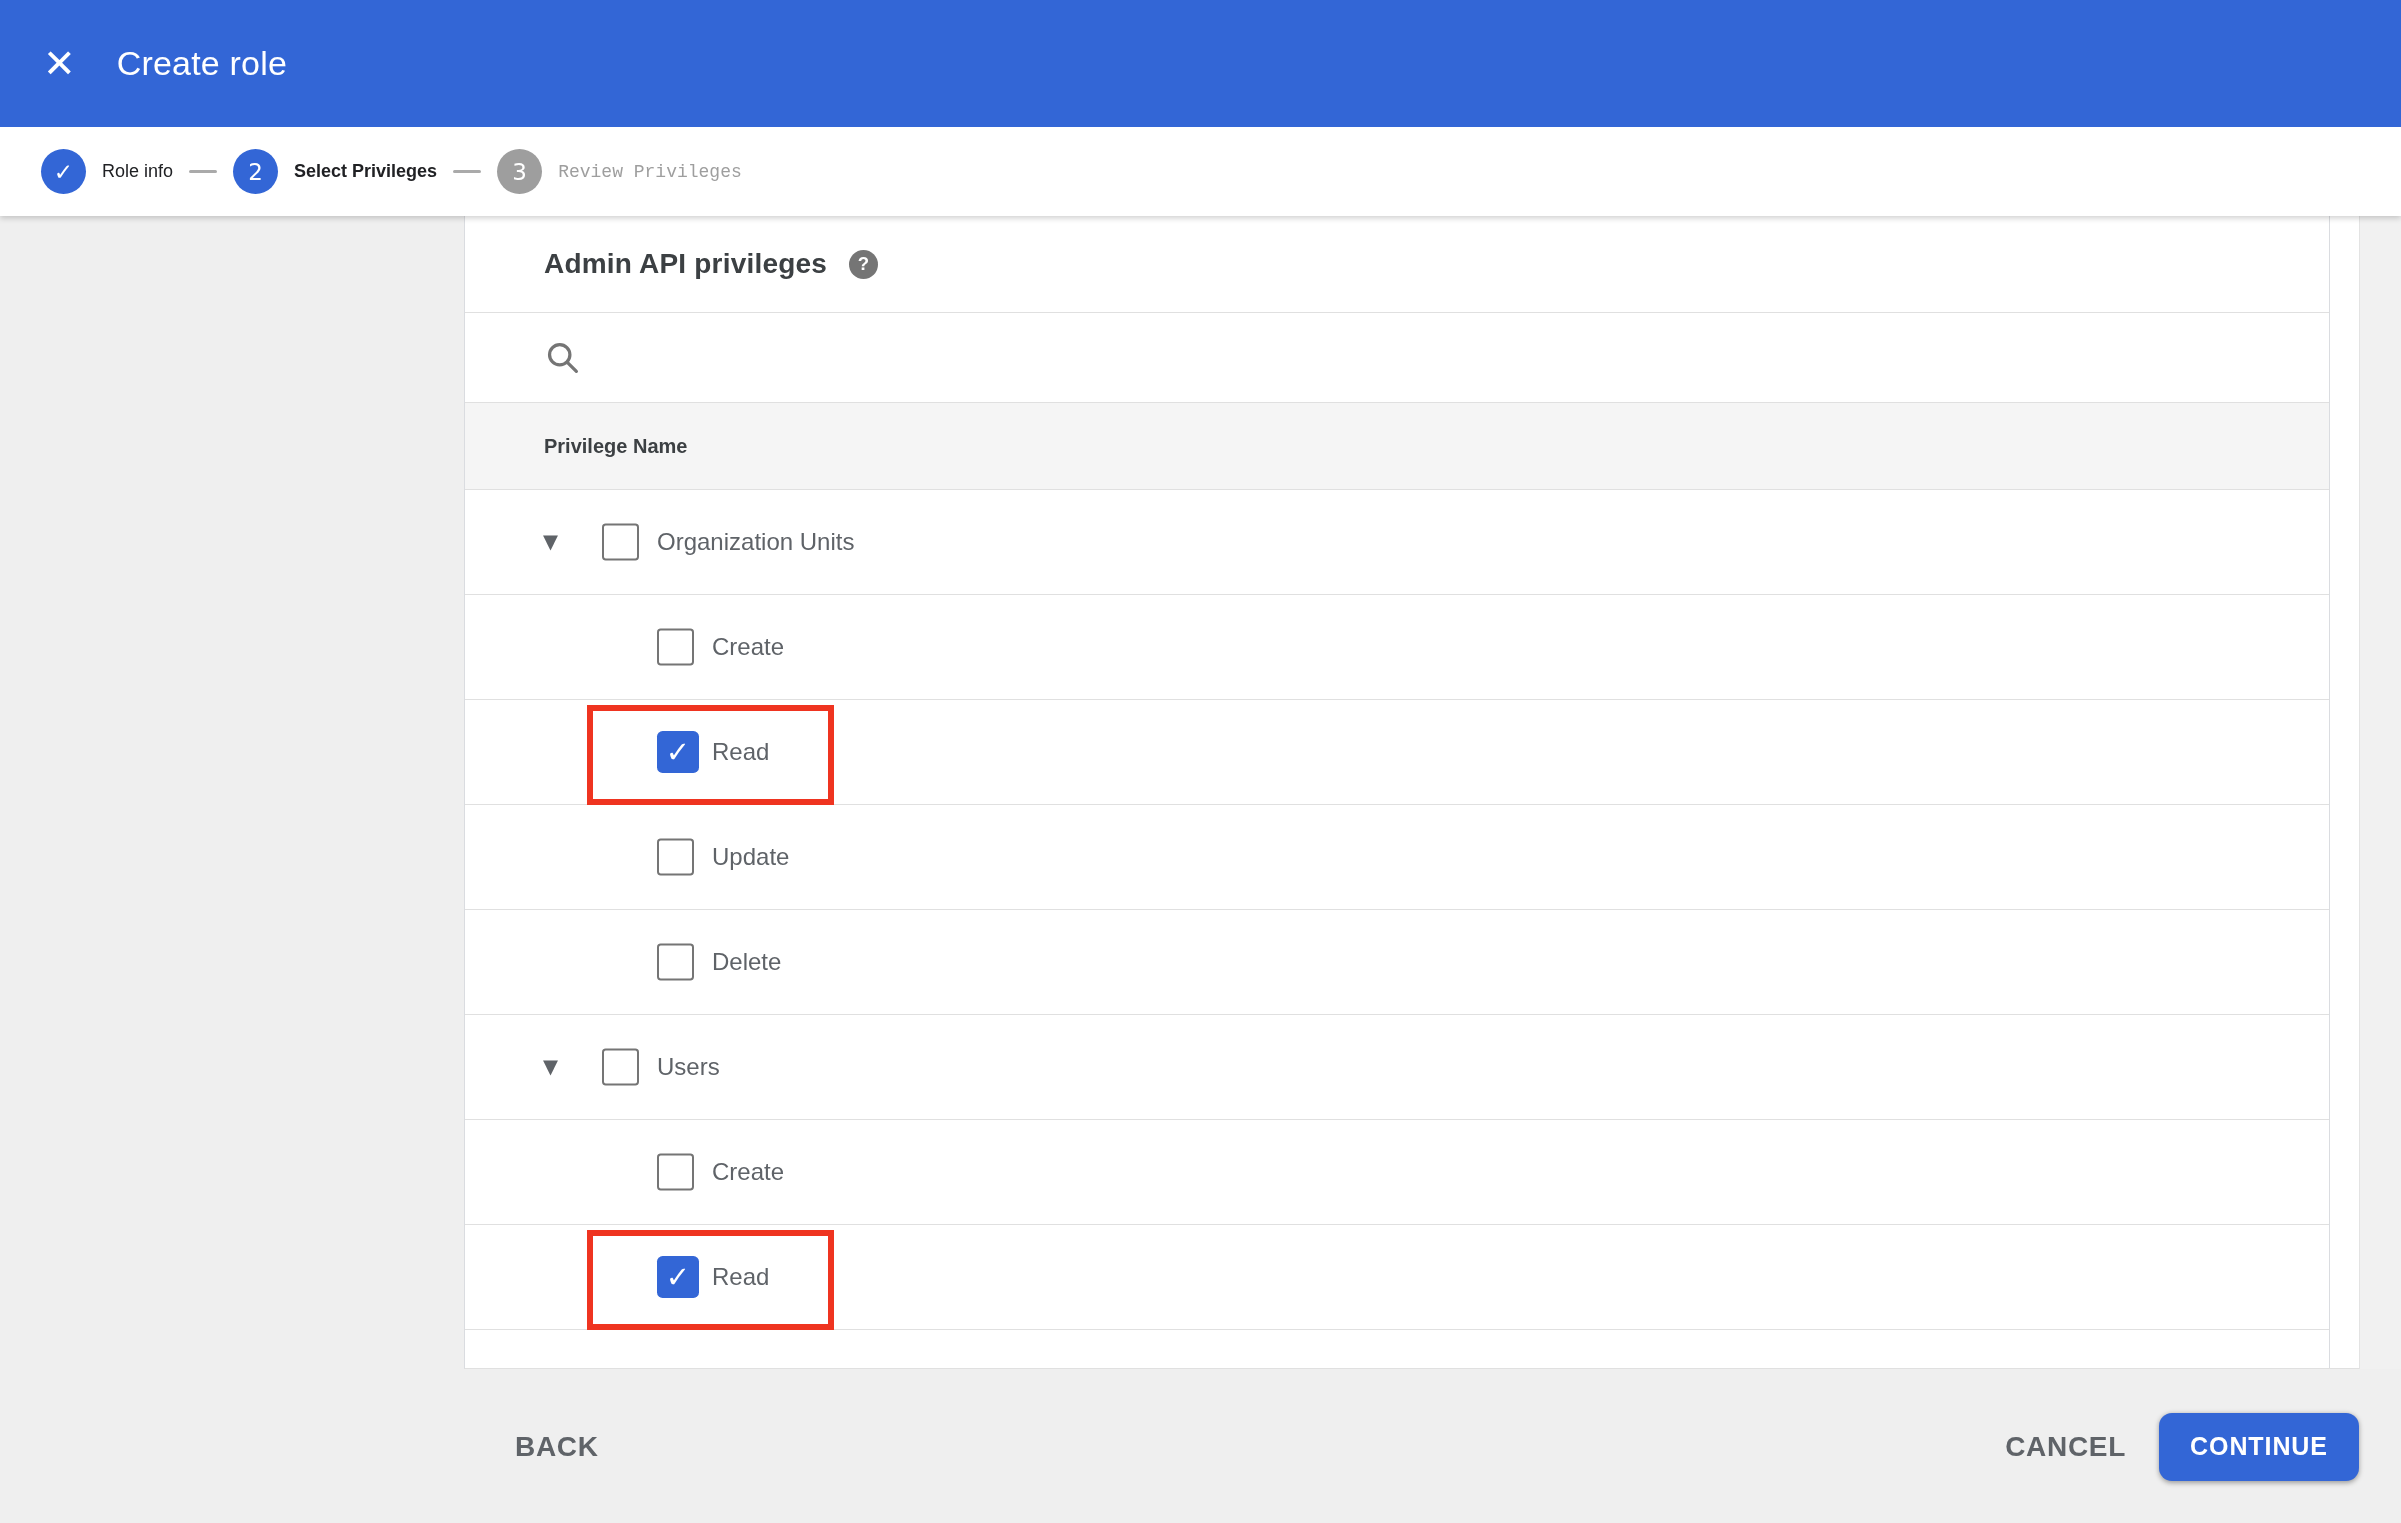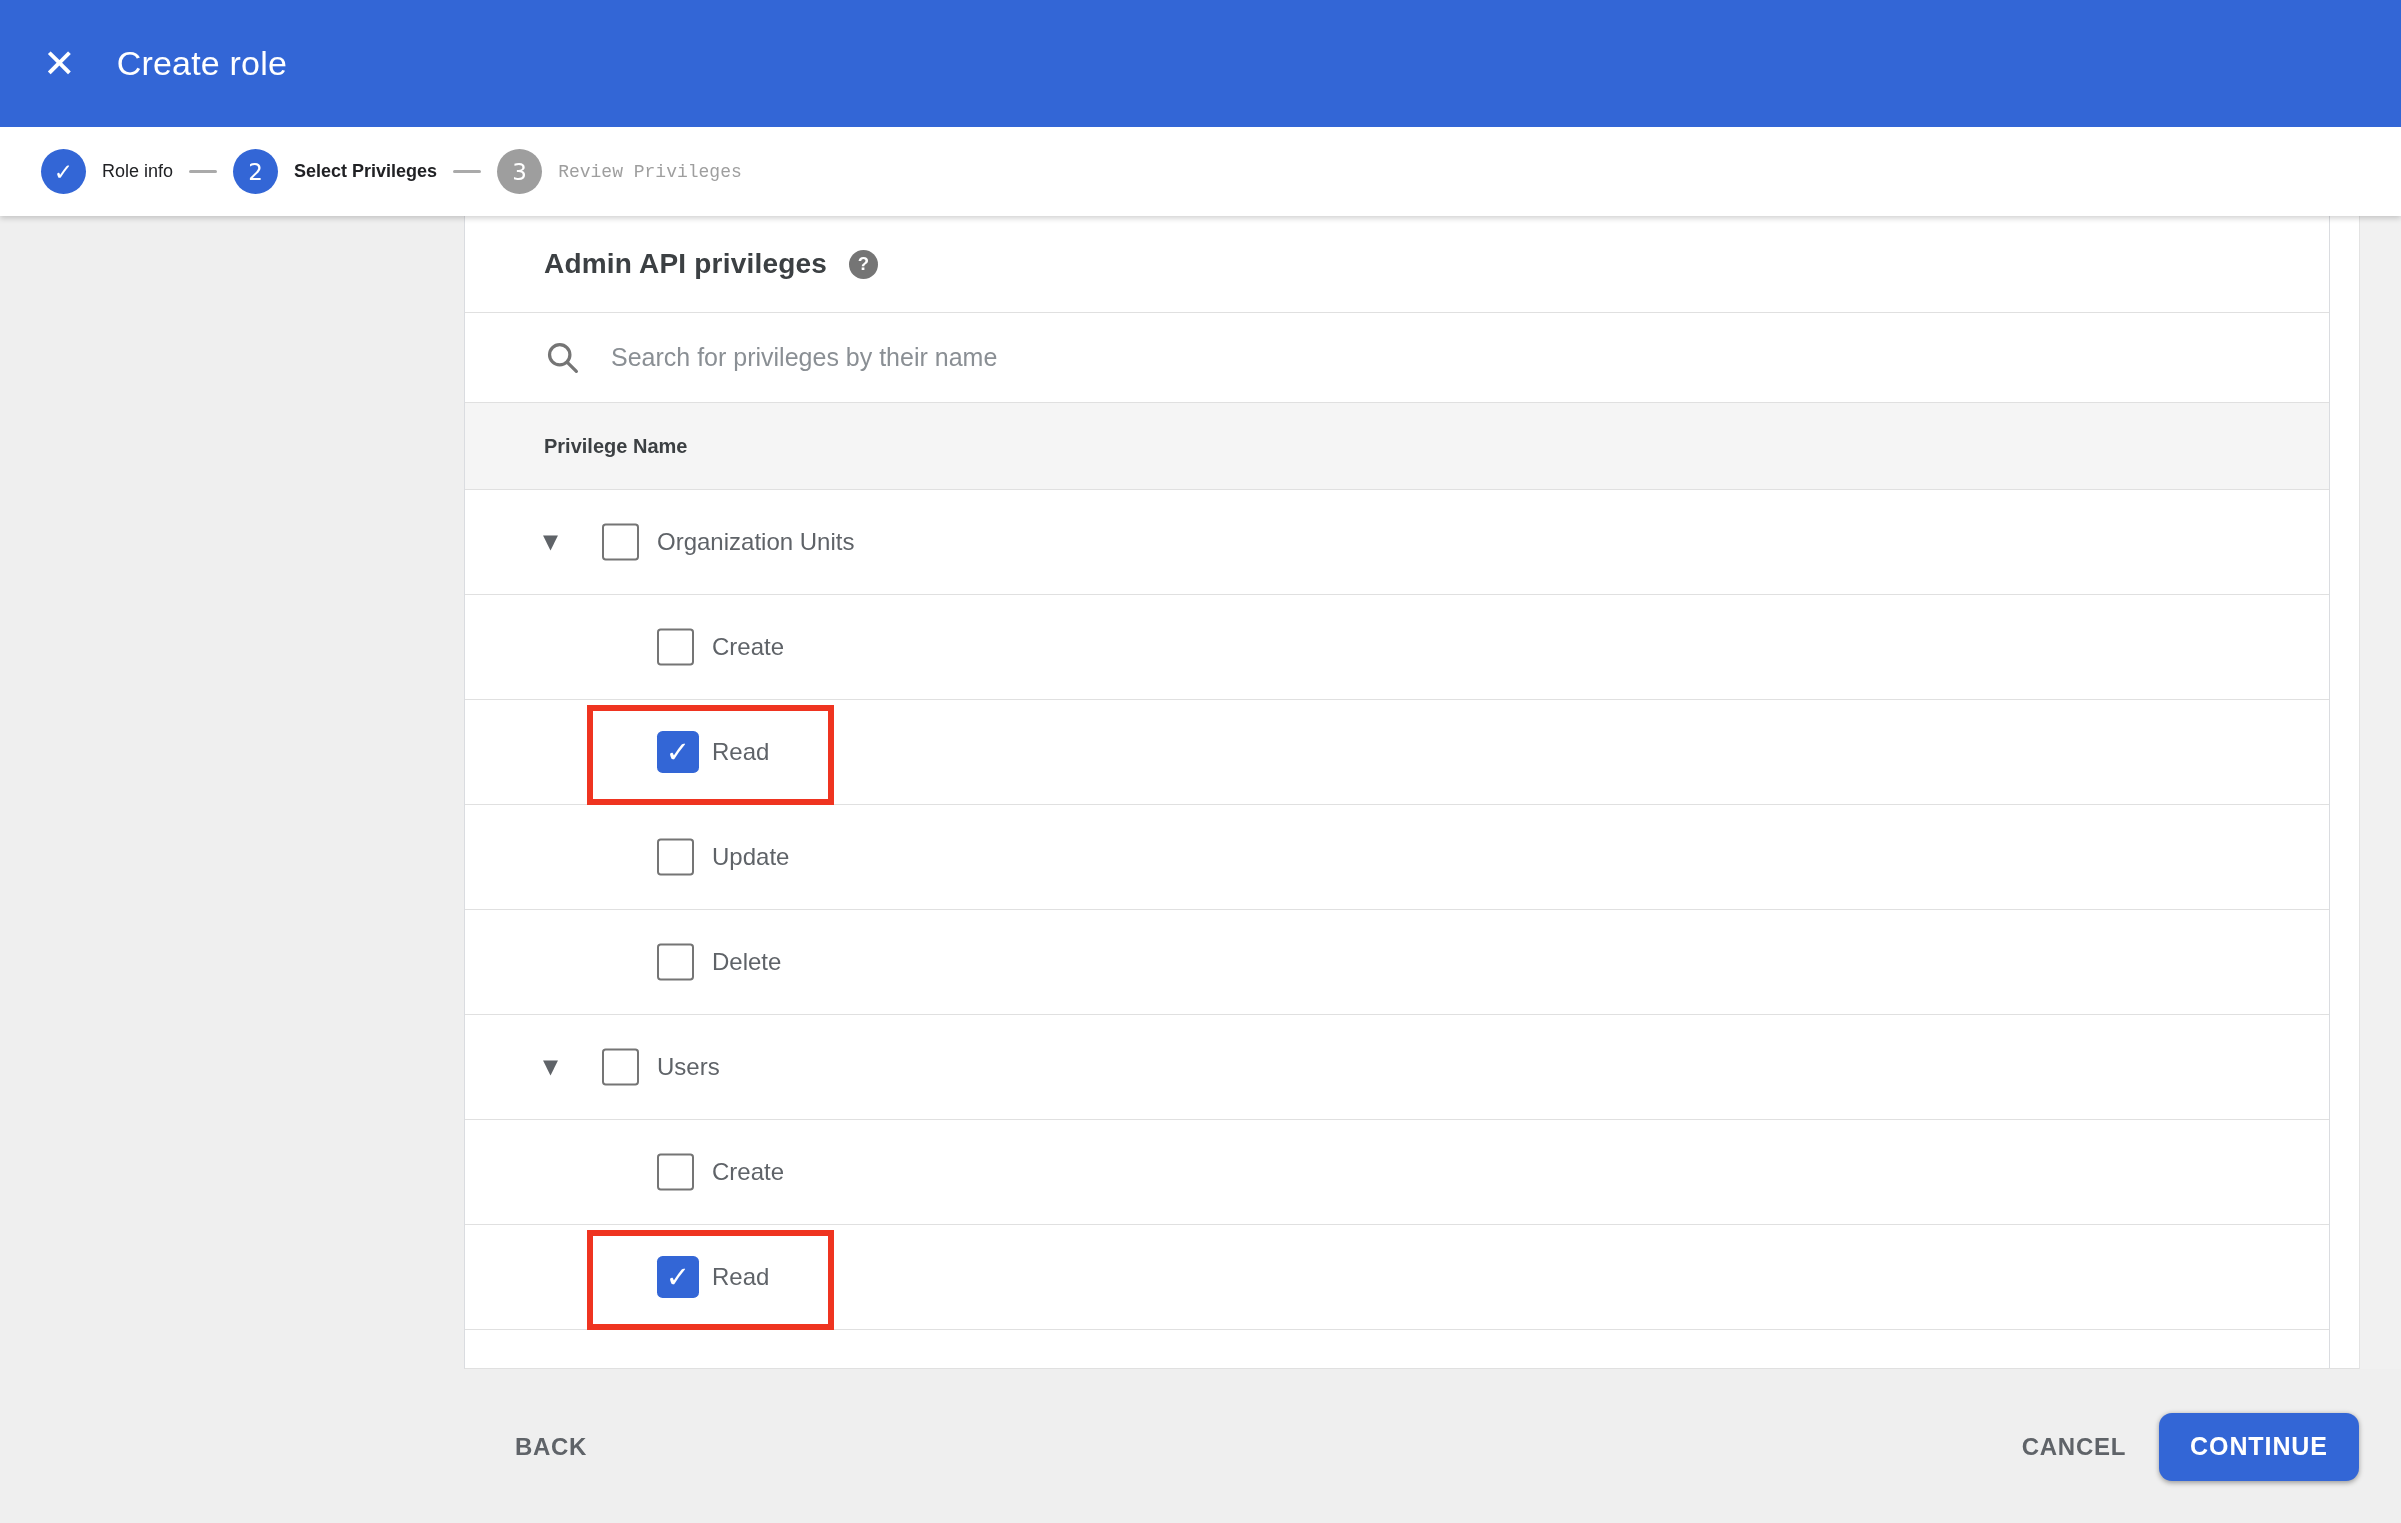--- a/index.html
+++ b/index.html
@@ -119,21 +119,21 @@
   }
 
   
   .footer {
     position:absolute; bottom:0; left:0; right:0; height:155px;
     background:#efefef;
   }
   .text-btn {
     position:absolute; top:50%; transform:translateY(-50%);
     background:none; border:none; cursor:pointer;
-    font-size:24px; font-weight:bold; color:#5f6368; letter-spacing:0.7px;
+    font-size:28px; font-weight:bold; color:#5f6368; letter-spacing:0.7px;
     font-family:"Liberation Sans", sans-serif;
   }
   .back-btn { left:515px; }
   .cancel-btn { right:275px; }
   .continue-btn {
     position:absolute; top:50%; transform:translateY(-50%); right:42px;
     width:200px; height:68px; border:none; border-radius:13px; cursor:pointer;
     background:var(--accent); color:#fff; font-size:25px; font-weight:bold;
     letter-spacing:0.9px; box-shadow:0 1.9px 5.6px rgba(0,0,0,0.35);
     font-family:"Liberation Sans", sans-serif;
@@ -179,21 +179,20 @@
         <div class="heading-row">
           <h2>Admin API privileges</h2>
           <span class="help">?</span>
         </div>
 
         <div class="search-row">
           <svg width="37" height="37" viewBox="0 0 40 40">
             <circle cx="17" cy="17" r="11" fill="none" stroke="#757575" stroke-width="3.5"></circle>
             <line x1="25.5" y1="25.5" x2="35" y2="35" stroke="#757575" stroke-width="3.5" stroke-linecap="round"></line>
           </svg>
-          <input class="search-input" type="text" placeholder="Search for privileges by their name" style="">
         </div>
 
         <div class="thead">
           <span>Privilege Name</span>
         </div>
 
         <div id="rows">
   <div class="row parent">
     <span class="caret">▼</span>
     <span class="cb"></span>

